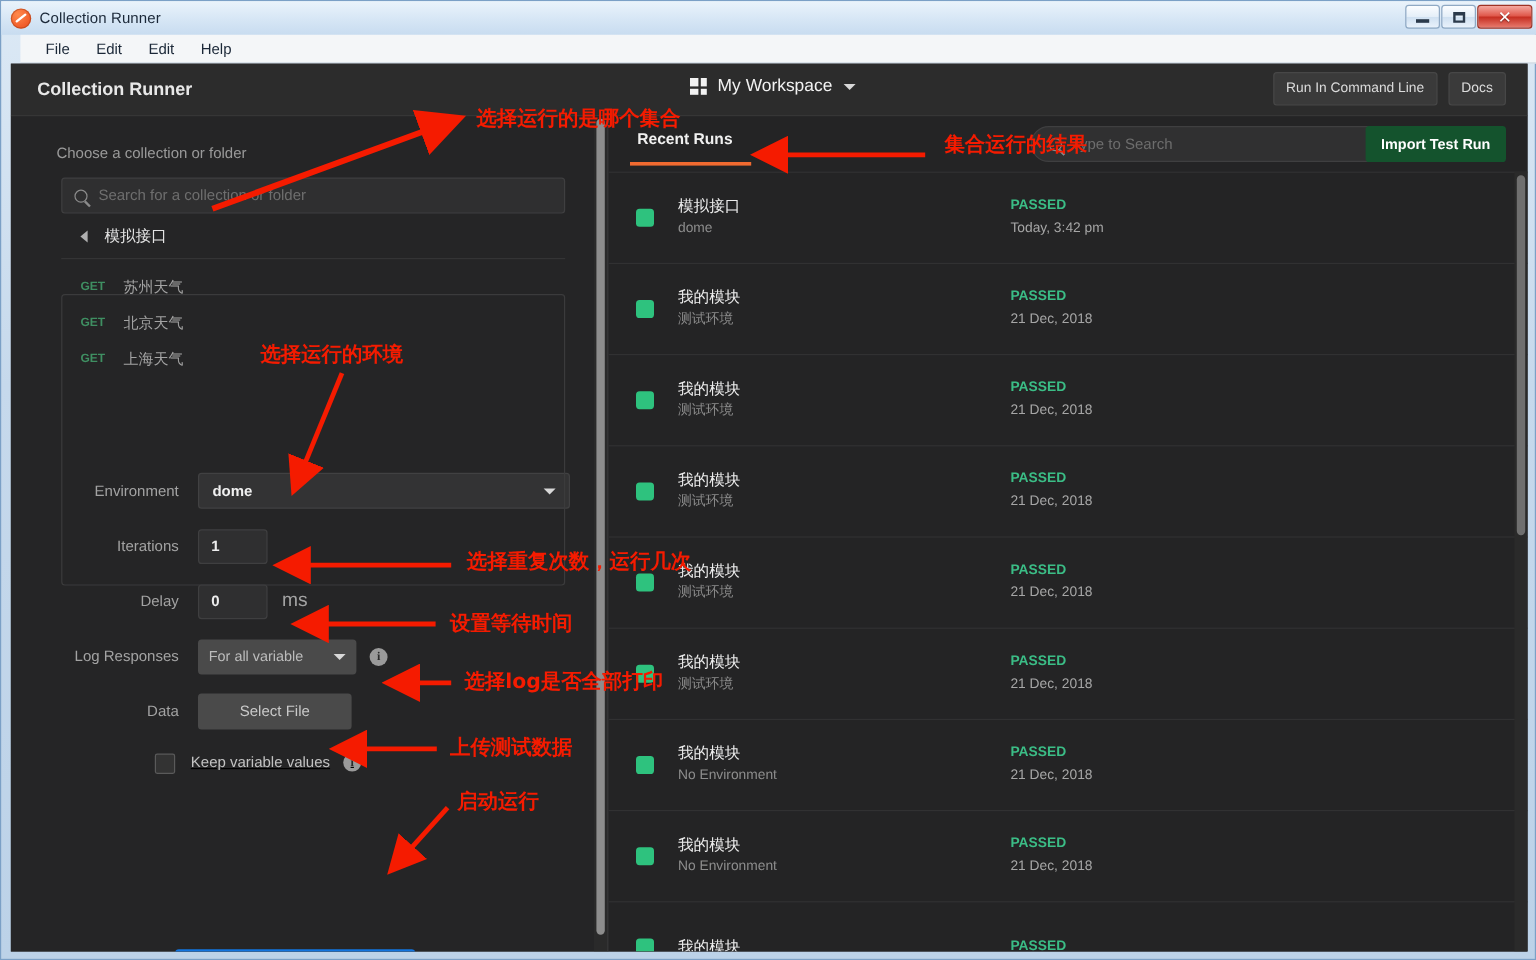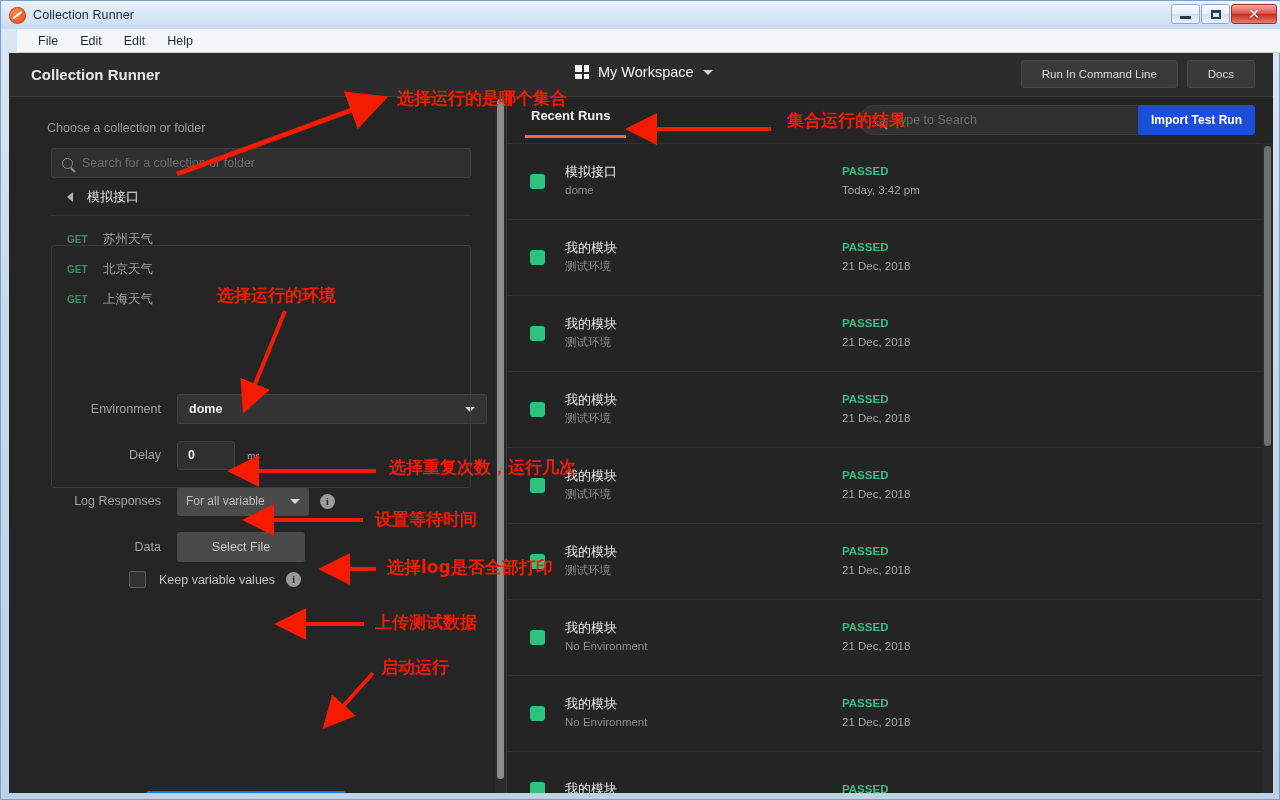--- a/index.html
+++ b/index.html
@@ -75,21 +75,21 @@
   #workspace-grid-icon { display:grid; grid-template-columns:7px 5px; grid-template-rows:7px 5px;
     gap:2px; }
   #workspace-grid-icon i { background:#f2f2f2; display:block; }
   #workspace-name { font-size:14.5px; color:#f2f2f2; }
   .caret-down { width:0;height:0;border-left:5px solid transparent;border-right:5px solid transparent;
     border-top:5px solid #d8d8d8; }
 
   #header-actions { position:absolute; right:18px; top:7px; display:flex; gap:9px; }
   .hdr-btn {
     background:#3a3a3a; border:1px solid #474747; border-radius:3px;
-    color:#dcdcdc; font-size:11.5px; padding:7px 20px; white-space:nowrap;
+    color:#dcdcdc; font-size:11.5px; padding:7px 10px; white-space:nowrap;
   }
 
   #panes { position:relative; height:696px; display:flex; }
 
   
   #left-pane {
     width:497px; height:696px; position:relative;
     background:#252526; overflow:hidden;
   }
   #left-scroll-track {
@@ -132,49 +132,49 @@
   .req-name { font-size:12.5px; color:#a3a3a3; }
 
   #collection-box-border {
     position:absolute; left:42px; top:148px; width:420px; height:243px;
     border:1px solid #3b3b3c; border-radius:3px; pointer-events:none;
   }
 
   
   #form { margin-top:20px; }
   .form-row { display:flex; align-items:center; height:46px; }
-  .form-label { width:168px; text-align:right; padding-right:16px;
+  .form-label { width:156px; text-align:right; padding-right:16px;
     font-size:12.5px; color:#a3a3a3; }
   #env-select {
     width:310px; height:30px; background:#333334; border:1px solid #414142; border-radius:3px;
     display:flex; align-items:center; justify-content:space-between; padding:0 11px;
   }
   #env-value { font-size:12.5px; color:#f0f0f0; font-weight:bold; }
   .num-input {
     width:58px; height:29px; background:#2f2f30; border:1px solid #3f3f40; border-radius:3px;
     display:flex; align-items:center; padding-left:10px;
     font-size:12.5px; color:#ededed; font-weight:bold;
   }
-  #ms-label { margin-left:12px; font-size:11px; color:#a3a3a3;font-family:Liberation Serif, serif; }
+  #ms-label { margin-left:12px; font-size:16px; color:#a3a3a3; }
   #log-select {
     width:132px; height:29px; background:#4a4a4a; border-radius:3px;
     display:flex; align-items:center; justify-content:space-between; padding:0 9px;
   }
   #log-value { font-size:12px; color:#bcbcbc; }
   .info-icon {
     width:15px;height:15px;border-radius:50%;background:#9a9a9a;color:#2a2a2a;
     font-size:10px;font-weight:bold;display:flex;align-items:center;justify-content:center;
     margin-left:11px; font-family:"Liberation Serif", serif;
   }
   #select-file-btn {
     width:128px;height:30px;background:#4a4a4a;border-radius:3px;
     display:flex;align-items:center;justify-content:center;
     font-size:12.5px;color:#c9c9c9;
   }
-  #keep-var-row { display:flex; align-items:center; margin-left:120px; margin-top:1px; }
+  #keep-var-row { display:flex; align-items:flex-start; margin-left:120px; margin-top:12px;text-decoration:underline; }
   #keep-var-box { width:17px;height:17px;border:1px solid #5a5a5a;background:#333;border-radius:2px; }
   #keep-var-label { font-size:12.5px;color:#c2c2c2;margin-left:13px; }
 
   #run-button {
     position:absolute; left:137px; top:738px; width:200px; height:48px;
     background:#1275e0; border-radius:3px;
     display:flex; align-items:center; justify-content:center;
     font-size:17px; color:#fff;
   }
 
@@ -186,21 +186,21 @@
     position:absolute; left:24px; top:11px; font-size:13px; color:#f0f0f0; font-weight:600;
   }
   #tab-underline { position:absolute; left:18px; top:38px; width:101px; height:3px; background:#f06a30; }
   #filter-box {
     position:absolute; left:352px; top:8px; width:393px; height:30px;
     background:#303031; border:1px solid #3f3f40; border-radius:15px;
     display:flex; align-items:center; gap:8px; padding:0 14px;
   }
   #filter-placeholder { font-size:12.5px; color:#6d6d6d; }
   #import-btn {
-    position:absolute; right:18px; top:8px; background:#1d4ed8; border-radius:3px;
+    position:absolute; right:18px; top:8px; background:#14532d; border-radius:3px;
     color:#fff; font-size:12px; font-weight:600; padding:8px 13px;
   }
   #runs-list { position:absolute; left:0; top:46px; width:767px; height:650px; }
   .run-row {
     position:relative; height:76px; border-top:1px solid #313132;
     display:flex; align-items:center;
   }
   .run-status-square { width:15px;height:15px;background:#2ec27e;border-radius:3px; margin-left:23px; }
   .run-texts { margin-left:20px; width:300px; }
   .run-name { font-size:13px; color:#ededed; line-height:1.45; }
@@ -306,20 +306,24 @@
         <div id="form">
 
           <div class="form-row">
             <div class="form-label">Environment</div>
             <div id="env-select">
               <span id="env-value">dome</span>
               <span class="caret-down"></span>
             </div>
           </div>
 
+          <div class="form-row">
+            <div class="form-label">Iterations</div>
+            <div class="num-input">1</div>
+          </div>
 
           <div class="form-row">
             <div class="form-label">Delay</div>
             <div class="num-input">0</div>
             <div id="ms-label">ms</div>
           </div>
 
           <div class="form-row">
             <div class="form-label">Log Responses</div>
             <div id="log-select">

